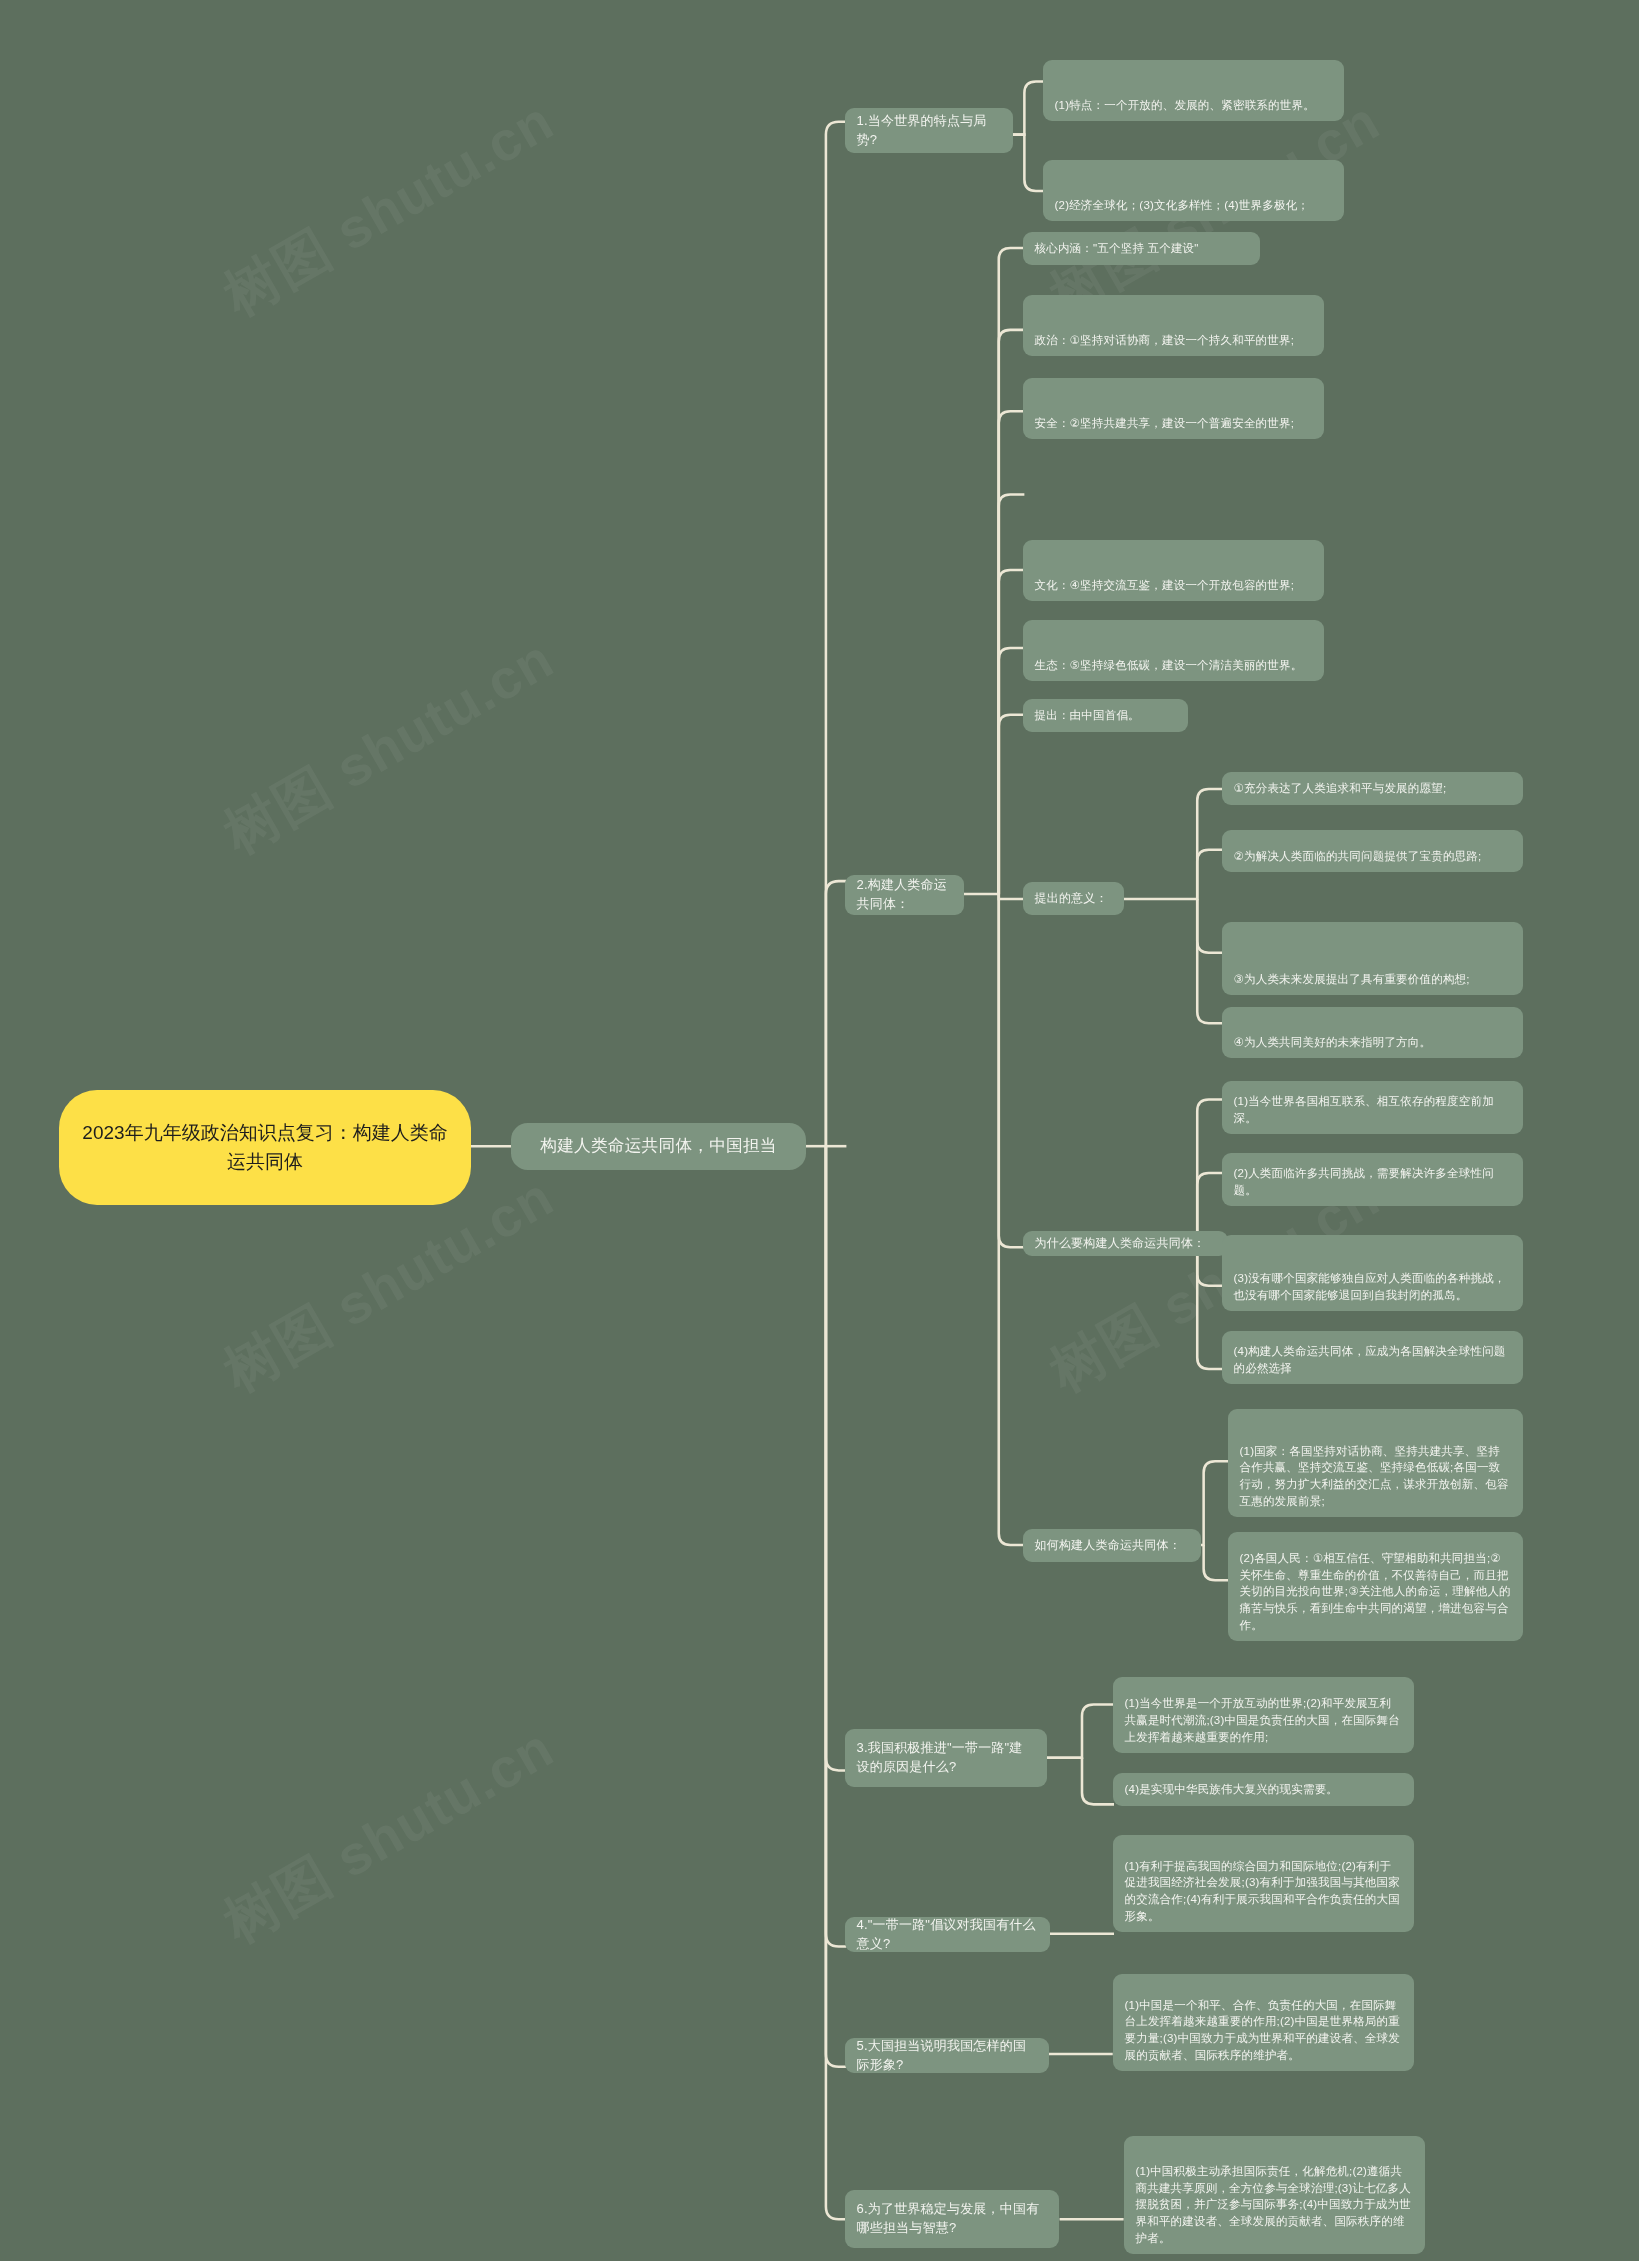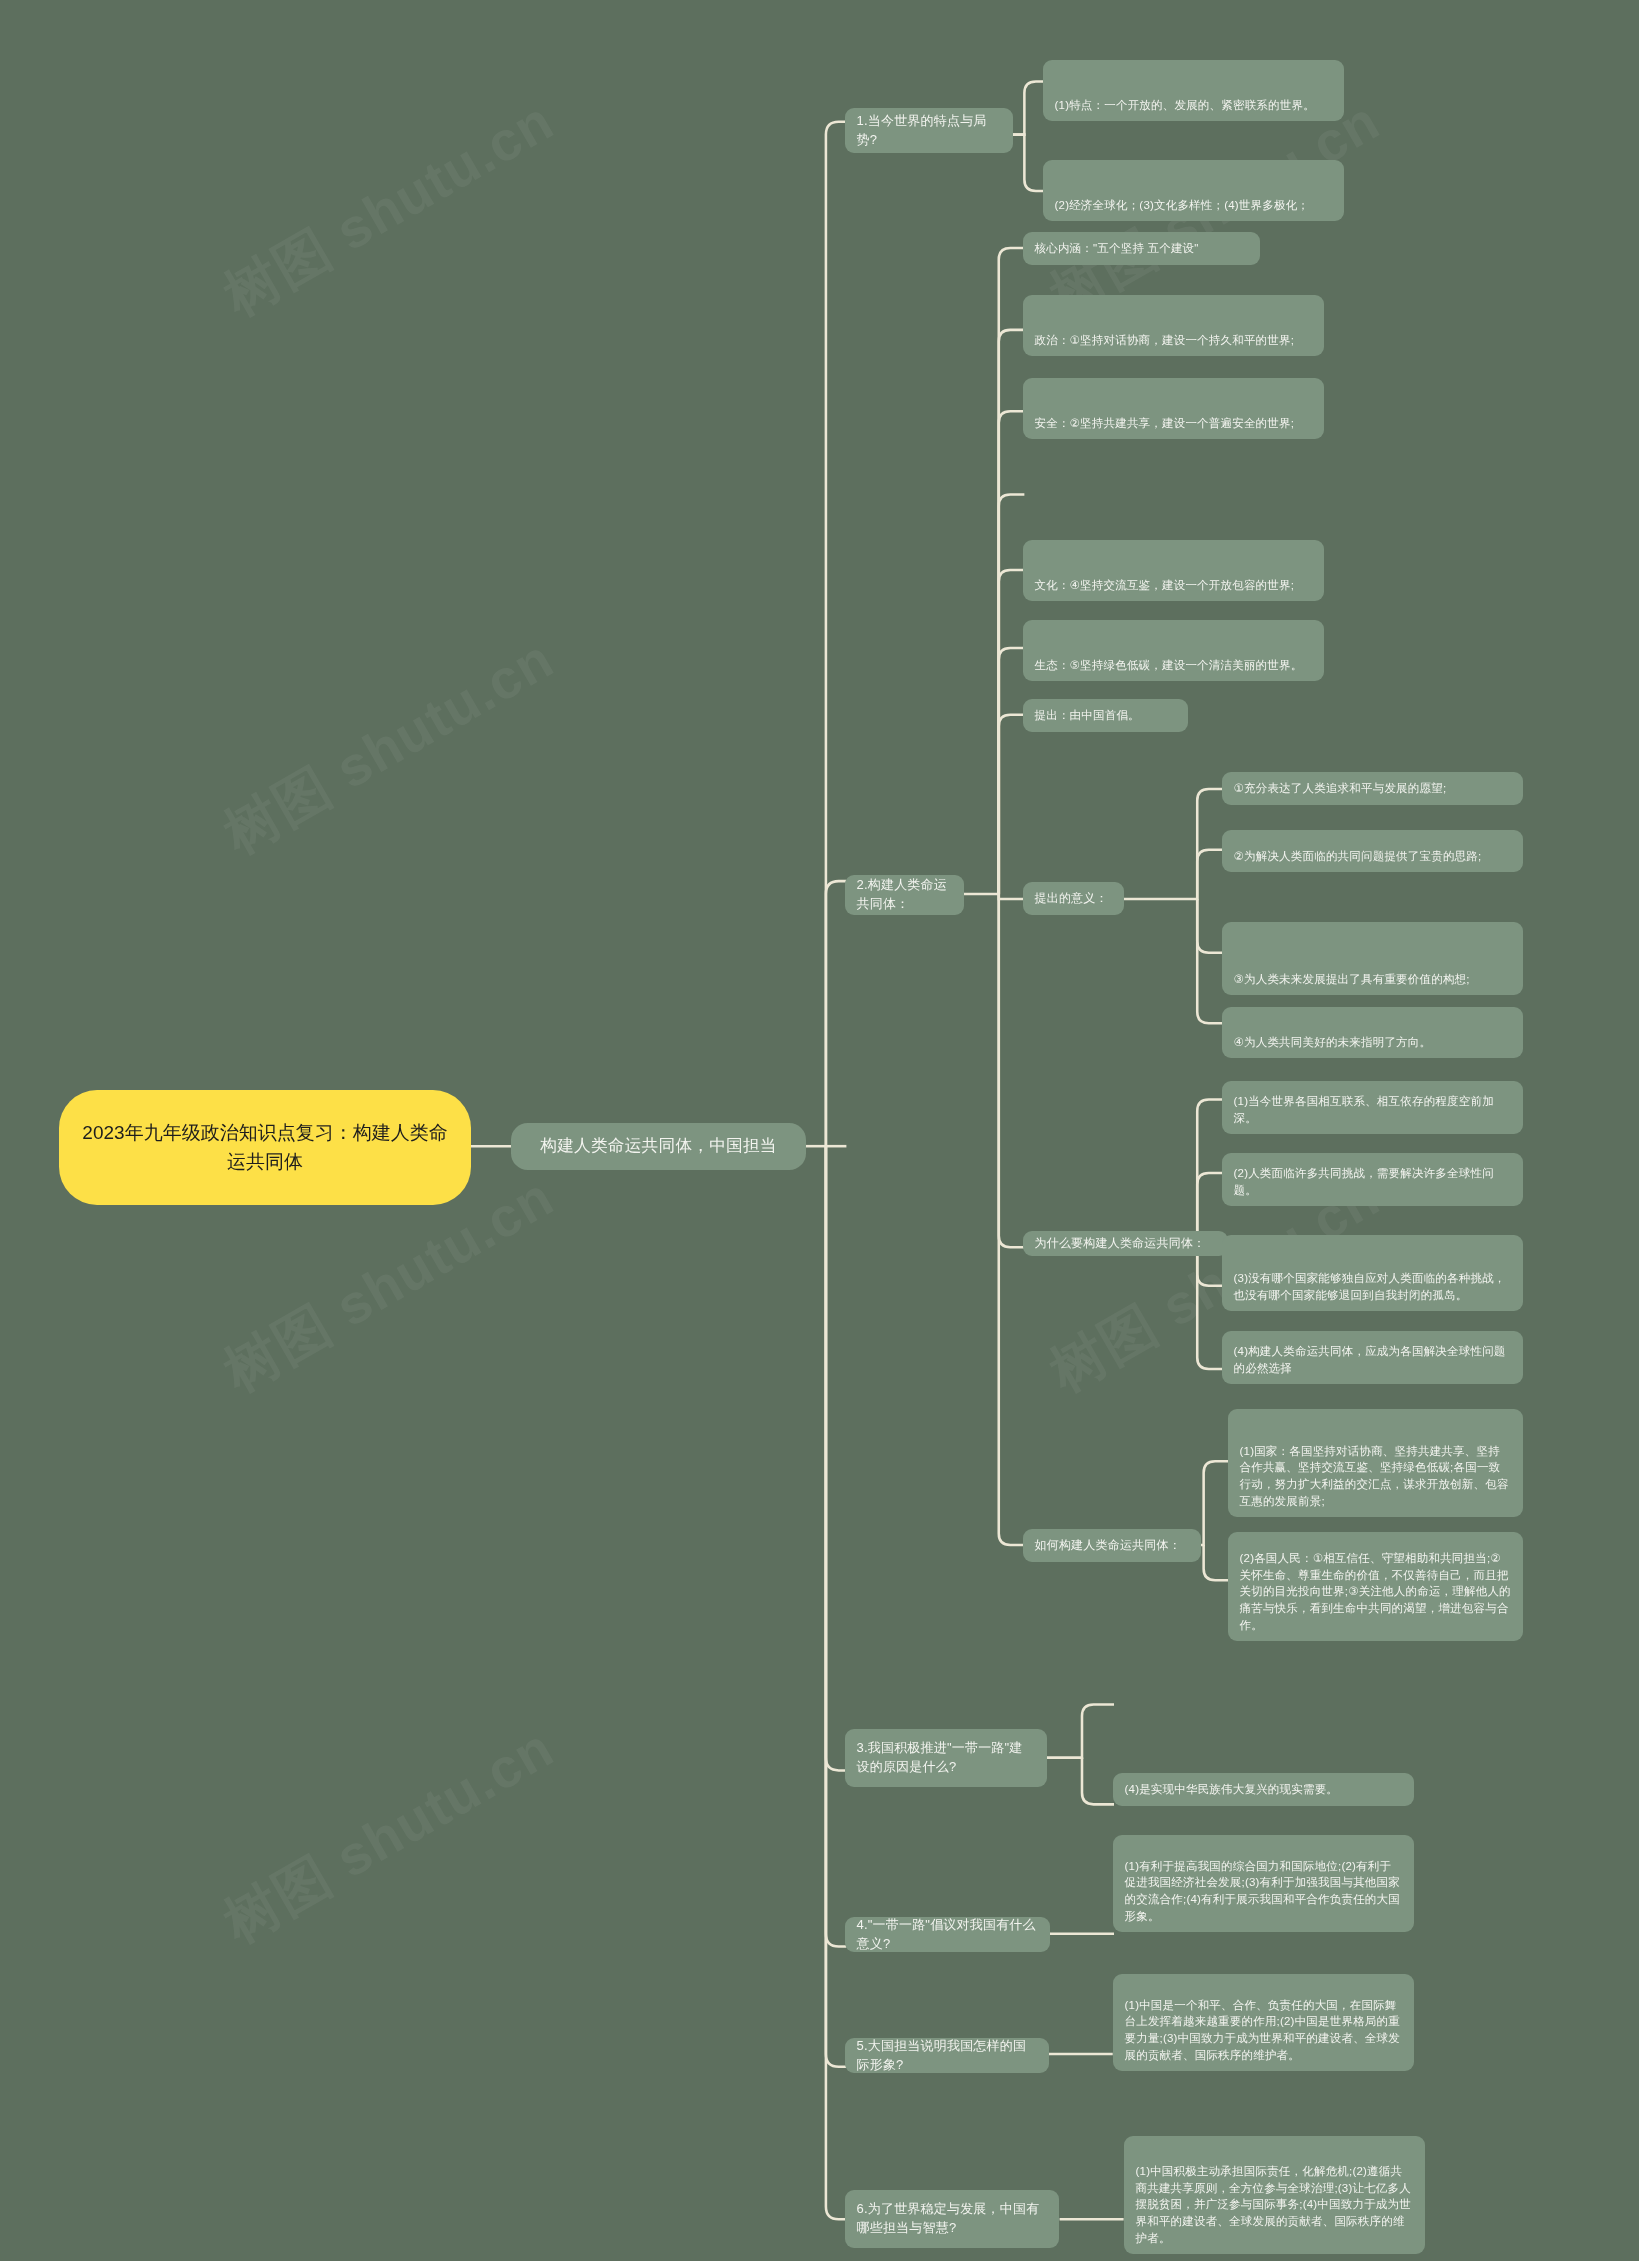--- a/index.html
+++ b/index.html
@@ -207,20 +207,23 @@
   <div class="node leaf" style="left:1228px; top:1409px; width:295px; height:108px;">
     <span>(1)国家：各国坚持对话协商、坚持共建共享、坚持合作共赢、坚持交流互鉴、坚持绿色低碳;各国一致行动，努力扩大利益的交汇点，谋求开放创新、包容互惠的发展前景;</span>
   </div>
   <div class="node leaf" style="left:1228px; top:1532px; width:295px; height:109px;">
     <span>(2)各国人民：①相互信任、守望相助和共同担当;②关怀生命、尊重生命的价值，不仅善待自己，而且把关切的目光投向世界;③关注他人的命运，理解他人的痛苦与快乐，看到生命中共同的渴望，增进包容与合作。</span>
   </div>
 
   <div class="node lvl2" style="left:845px; top:1729px; width:202px; height:58px;">
     <span>3.我国积极推进"一带一路"建设的原因是什么?</span>
   </div>
+  <div class="node leaf" style="left:1113px; top:1677px; width:301px; height:76px;">
+    <span>(1)当今世界是一个开放互动的世界;(2)和平发展互利共赢是时代潮流;(3)中国是负责任的大国，在国际舞台上发挥着越来越重要的作用;</span>
+  </div>
   <div class="node leaf" style="left:1113px; top:1773px; width:301px; height:33px; align-items:center;">
     <span>(4)是实现中华民族伟大复兴的现实需要。</span>
   </div>
 
   <div class="node lvl2" style="left:845px; top:1917px; width:205px; height:35px;">
     <span>4."一带一路"倡议对我国有什么意义?</span>
   </div>
   <div class="node leaf" style="left:1113px; top:1835px; width:301px; height:97px;">
     <span>(1)有利于提高我国的综合国力和国际地位;(2)有利于促进我国经济社会发展;(3)有利于加强我国与其他国家的交流合作;(4)有利于展示我国和平合作负责任的大国形象。</span>
   </div>

